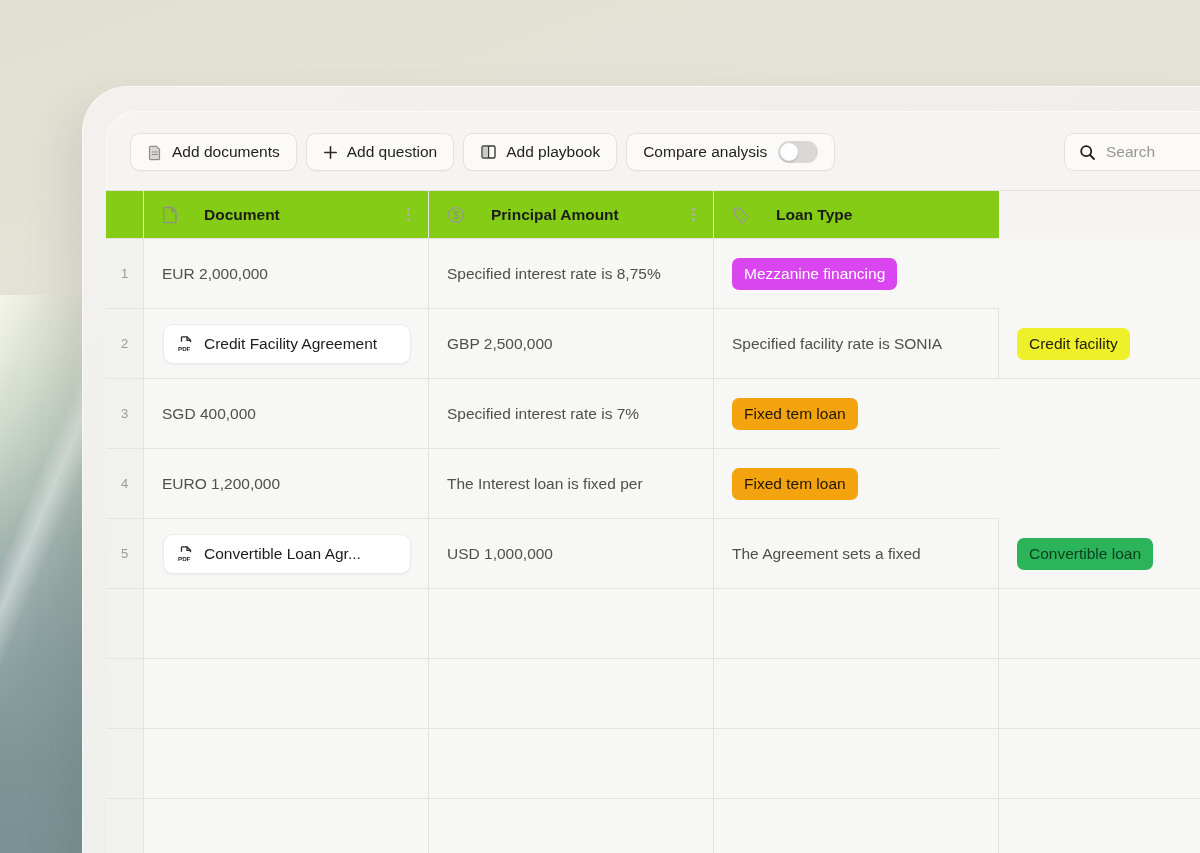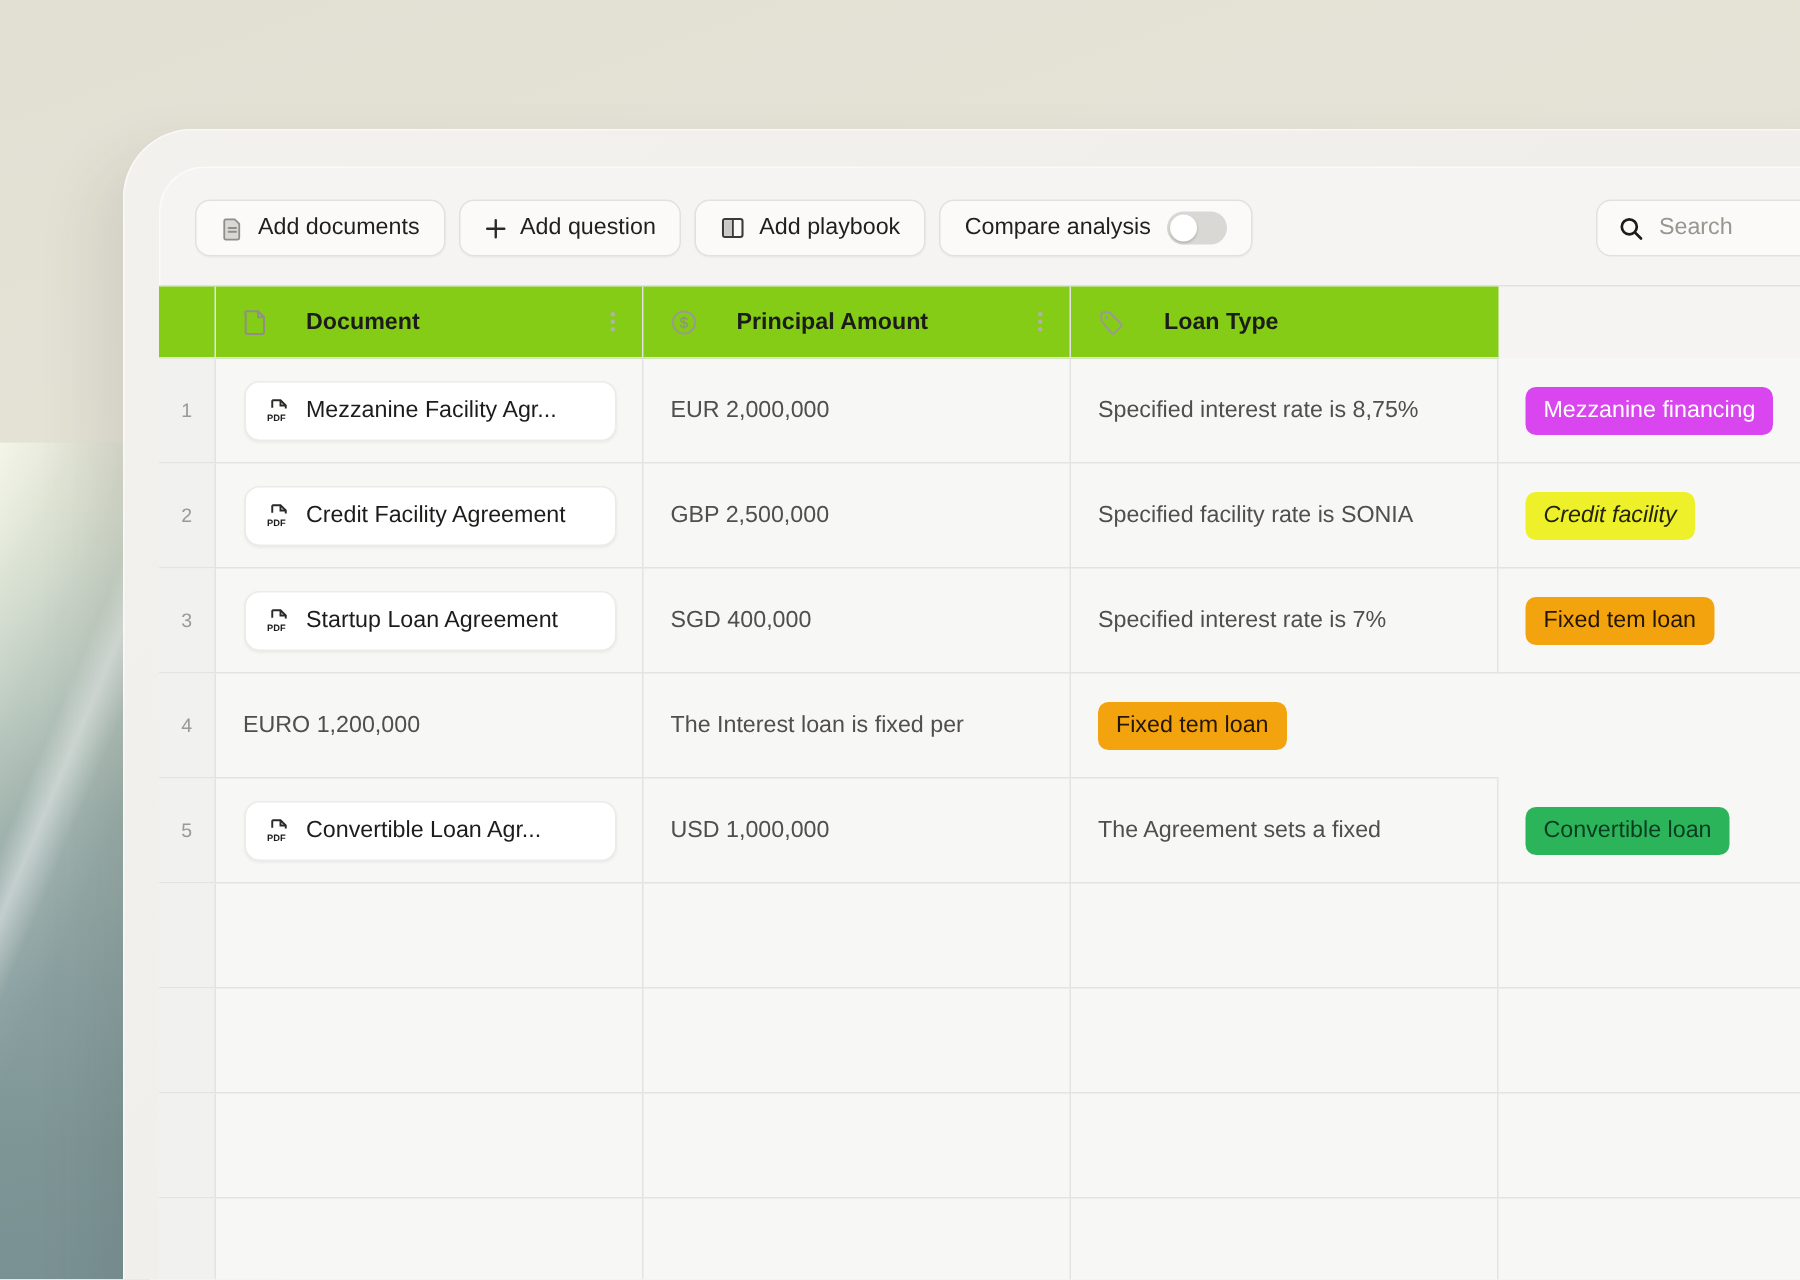--- a/index.html
+++ b/index.html
@@ -172,33 +172,20 @@
                 <circle cx="5.6" cy="5.6" r="1" fill="#9a9995"></circle>
               </svg>
             </span>
             <span class="hlabel">Loan Type</span>
           </div>
         </div>
 
         <div>
   <div class="trow tbody-row">
     <div class="cell numcell">1</div>
-    <div class="cell doccell">
-      <span class="docchip">
-        <span>
-          <svg width="17" height="18" viewBox="0 0 17 18" fill="none">
-            <path d="M4.5 1.8h5.5l3.5 3.5v2" stroke="#2a2a28" stroke-width="1.3" fill="none"></path>
-            <path d="M10 1.8v3.5h3.5" stroke="#2a2a28" stroke-width="1.3" fill="none"></path>
-            <path d="M4.5 1.8v5" stroke="#2a2a28" stroke-width="1.3"></path>
-            <text x="1" y="15.5" font-family="Liberation Sans, sans-serif" font-weight="bold" font-size="6.2" fill="#1c1c1a">PDF</text>
-          </svg>
-        </span>
-        <span class="docname">Mezzanine Facility Agr...</span>
-      </span>
-    </div>
     <div class="cell textcell">EUR 2,000,000</div>
     <div class="cell textcell">Specified interest rate is 8,75%</div>
     <div class="cell" style="border-right:none;">
       <span class="badge" style="background: #d946ef; color: rgb(255, 255, 255);">Mezzanine financing</span>
     </div>
   </div>
 
   <div class="trow tbody-row">
     <div class="cell numcell">2</div>
     <div class="cell doccell">
@@ -210,39 +197,26 @@
             <path d="M4.5 1.8v5" stroke="#2a2a28" stroke-width="1.3"></path>
             <text x="1" y="15.5" font-family="Liberation Sans, sans-serif" font-weight="bold" font-size="6.2" fill="#1c1c1a">PDF</text>
           </svg>
         </span>
         <span class="docname">Credit Facility Agreement</span>
       </span>
     </div>
     <div class="cell textcell">GBP 2,500,000</div>
     <div class="cell textcell">Specified facility rate is SONIA</div>
     <div class="cell" style="border-right:none;">
-      <span class="badge" style="background: rgb(238, 240, 41); color: rgb(35, 35, 10); font-style: italic;">Credit facility</span>
+      <span class="badge" style="background: rgb(238, 240, 41); color: rgb(35, 35, 10);">Credit facility</span>
     </div>
   </div>
 
   <div class="trow tbody-row">
     <div class="cell numcell">3</div>
-    <div class="cell doccell">
-      <span class="docchip">
-        <span>
-          <svg width="17" height="18" viewBox="0 0 17 18" fill="none">
-            <path d="M4.5 1.8h5.5l3.5 3.5v2" stroke="#2a2a28" stroke-width="1.3" fill="none"></path>
-            <path d="M10 1.8v3.5h3.5" stroke="#2a2a28" stroke-width="1.3" fill="none"></path>
-            <path d="M4.5 1.8v5" stroke="#2a2a28" stroke-width="1.3"></path>
-            <text x="1" y="15.5" font-family="Liberation Sans, sans-serif" font-weight="bold" font-size="6.2" fill="#1c1c1a">PDF</text>
-          </svg>
-        </span>
-        <span class="docname">Startup Loan Agreement</span>
-      </span>
-    </div>
     <div class="cell textcell">SGD 400,000</div>
     <div class="cell textcell">Specified interest rate is 7%</div>
     <div class="cell" style="border-right:none;">
       <span class="badge" style="background: rgb(242, 163, 13); color: rgb(36, 22, 2);">Fixed tem loan</span>
     </div>
   </div>
 
   <div class="trow tbody-row">
     <div class="cell numcell">4</div>
     <div class="cell textcell">EURO 1,200,000</div>

